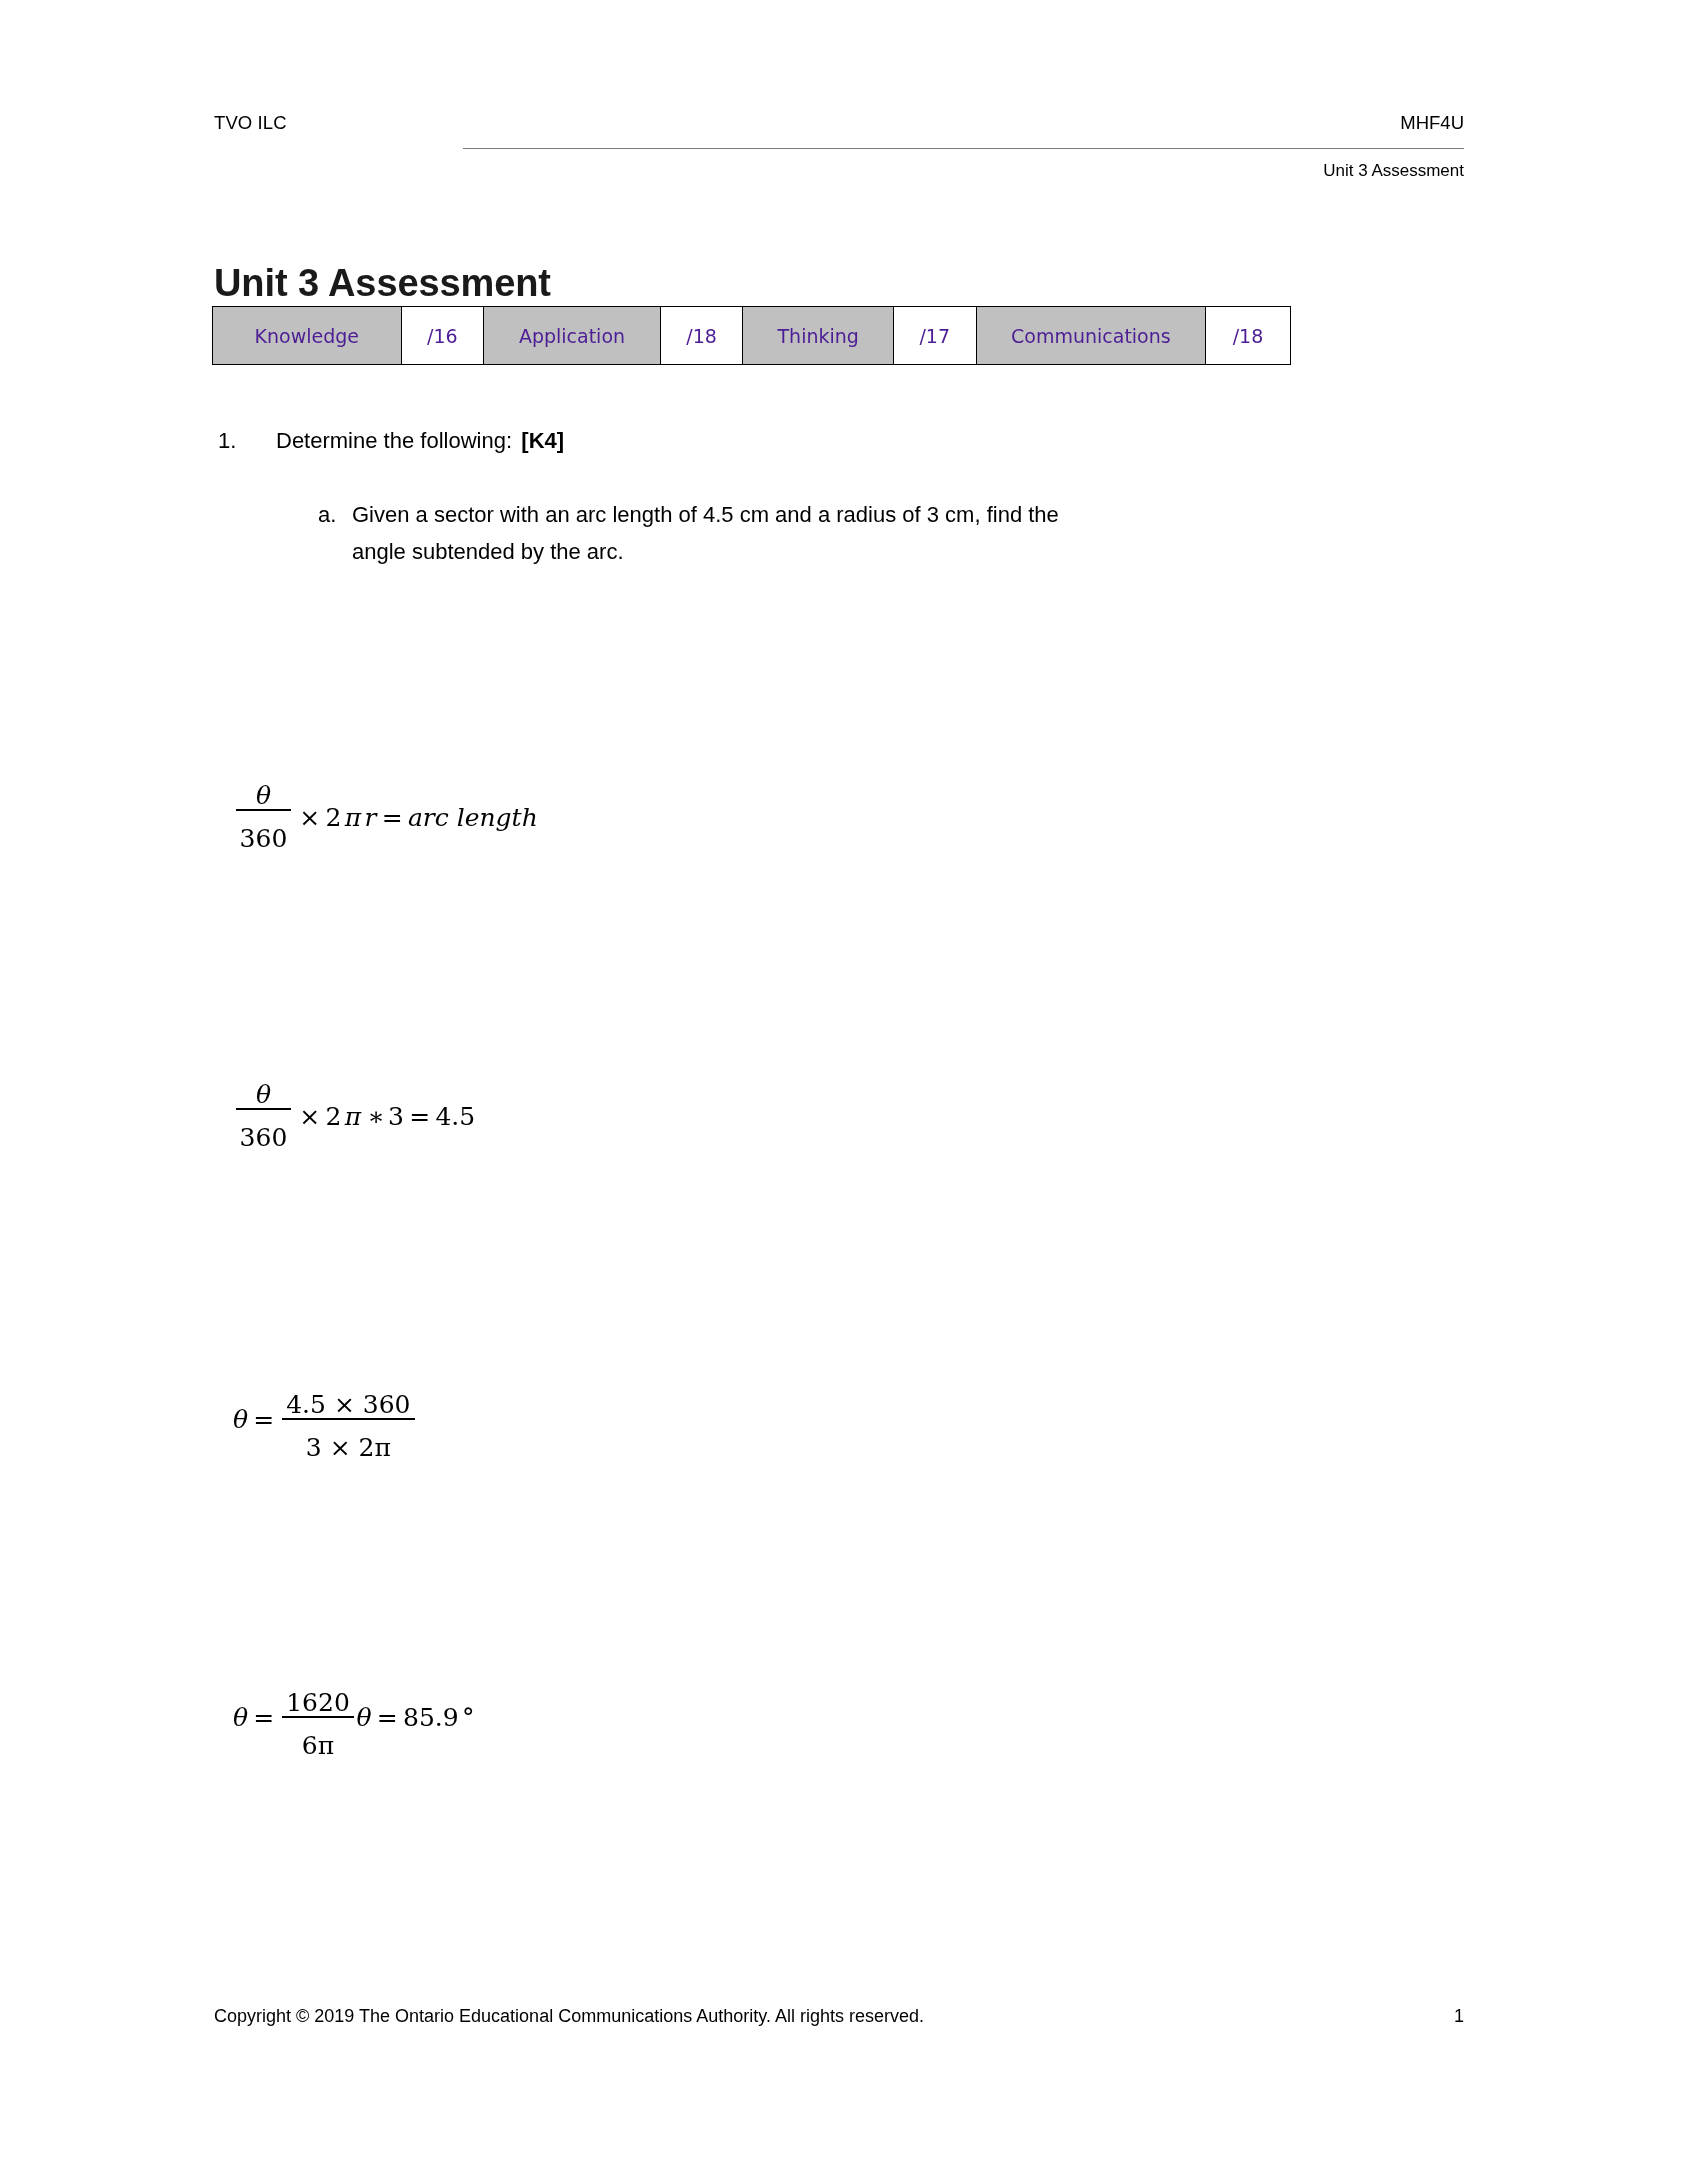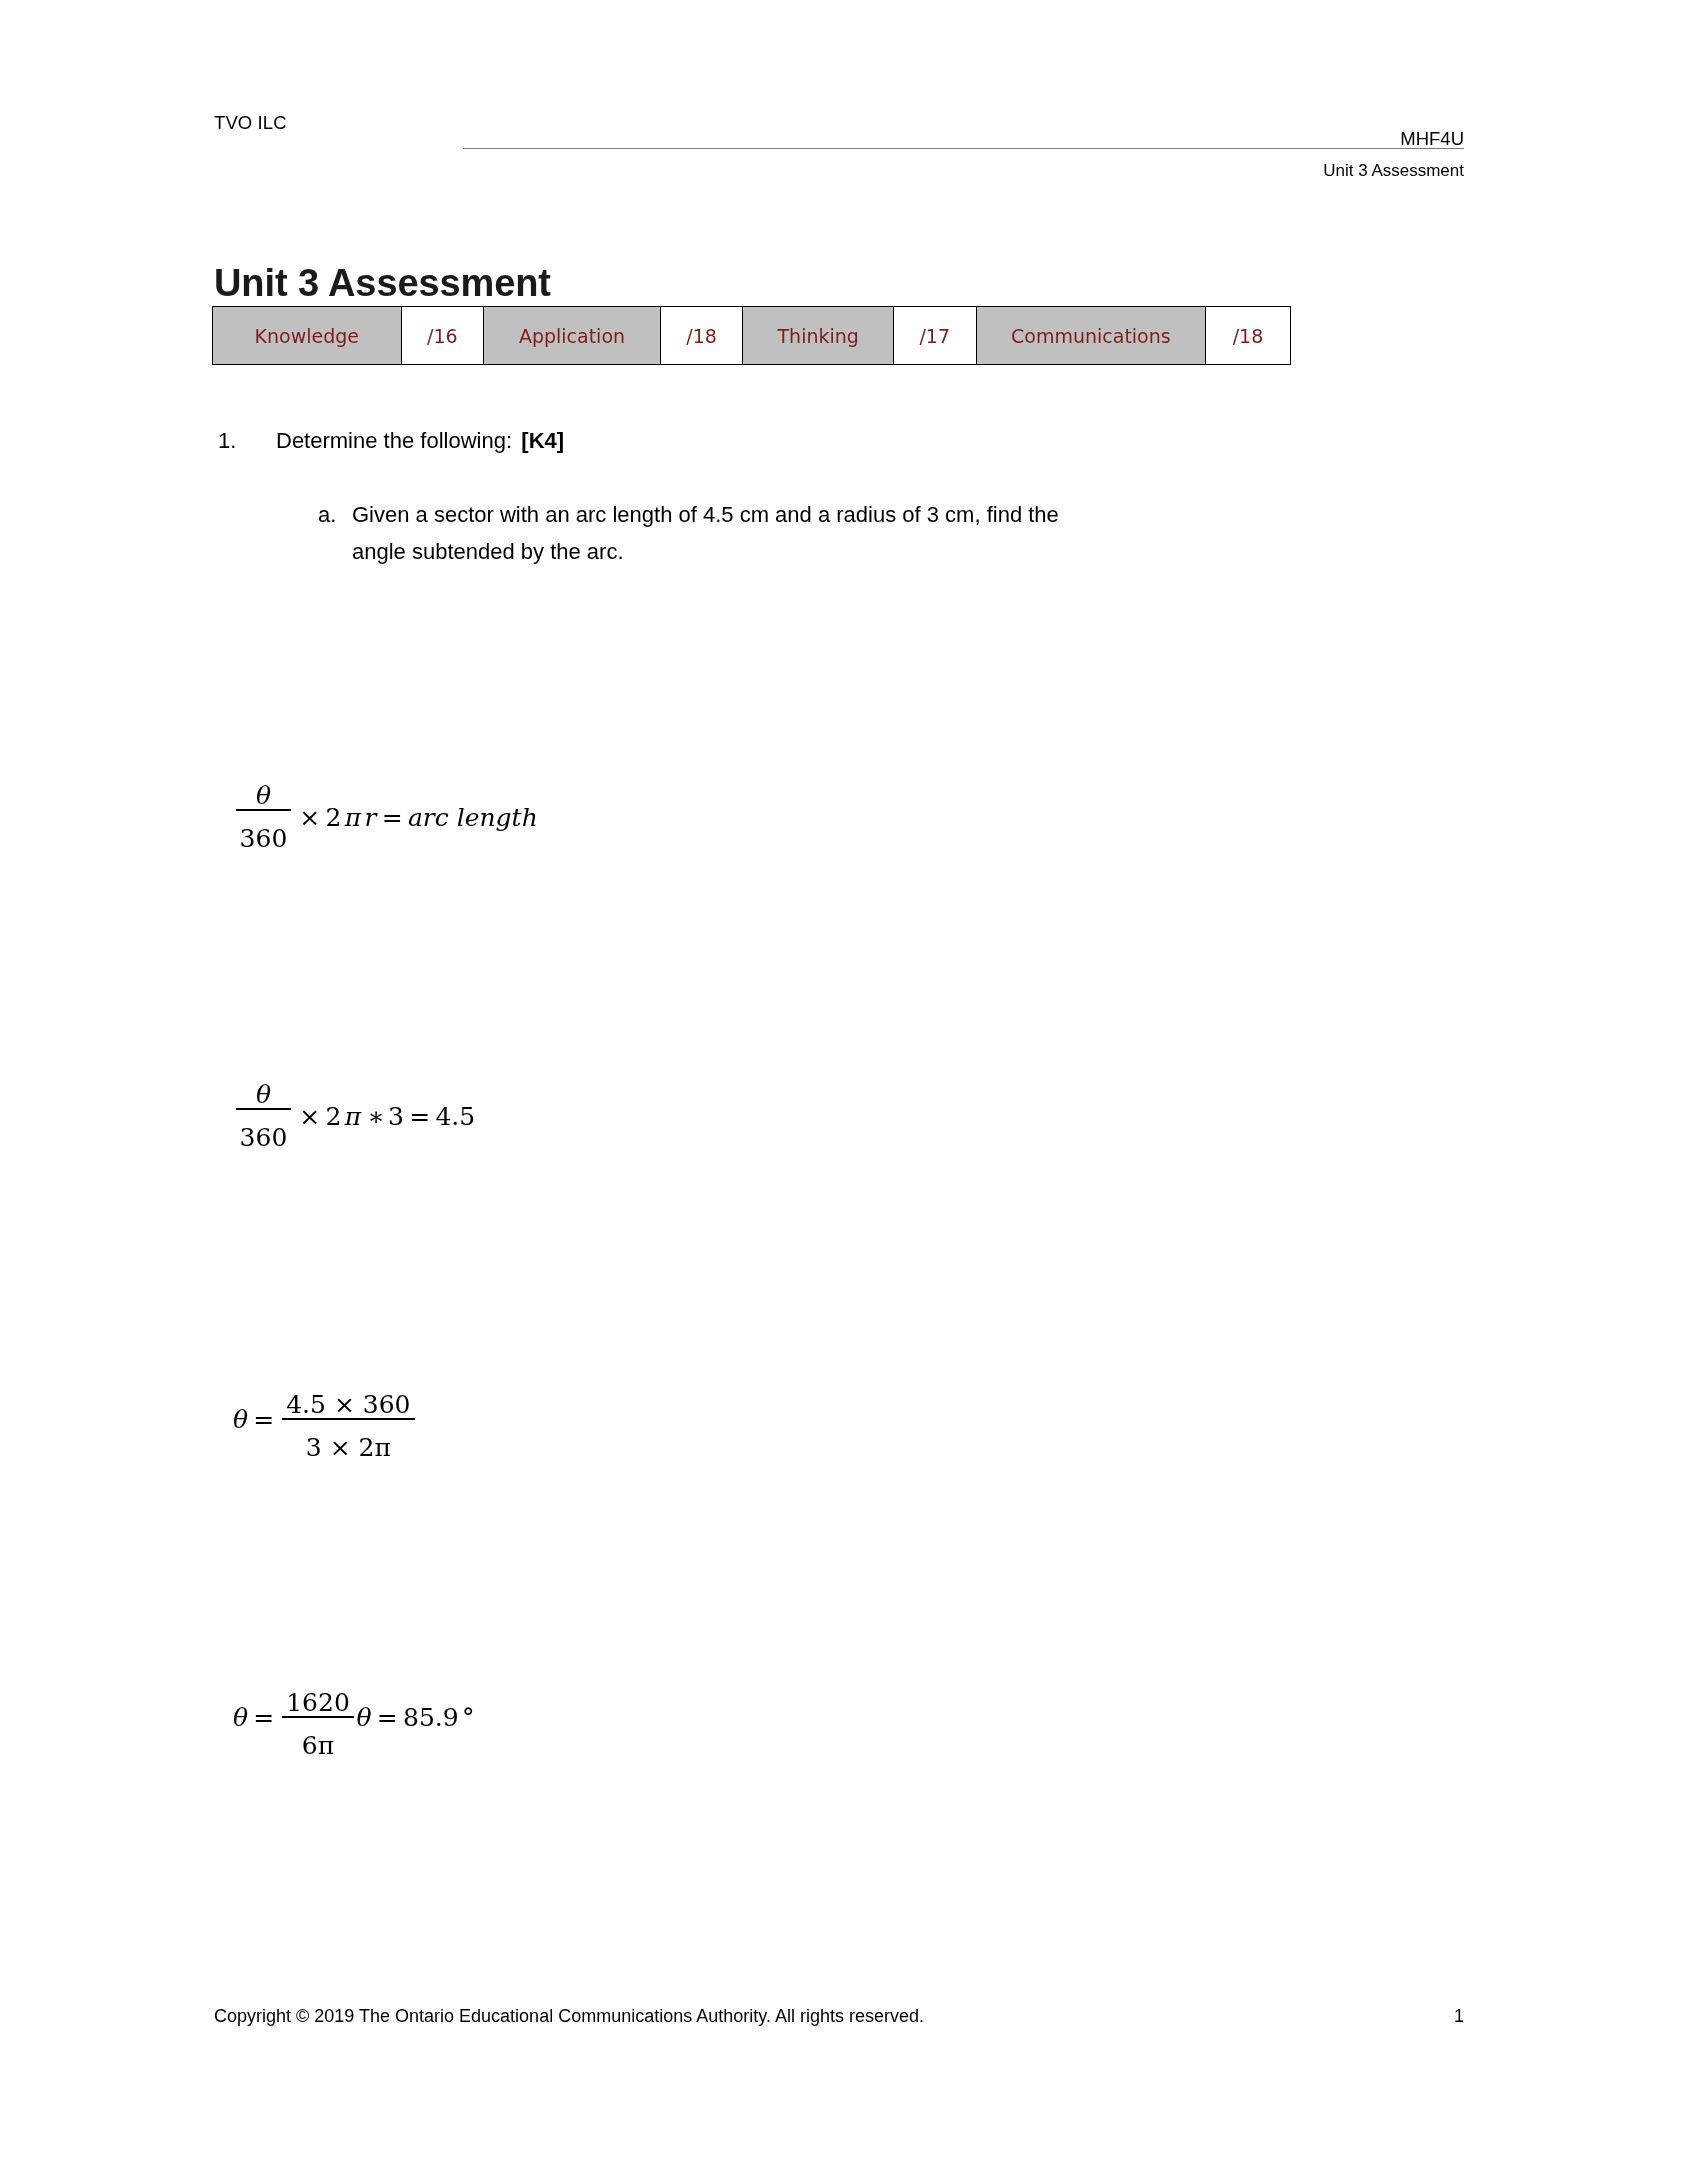--- a/index.html
+++ b/index.html
@@ -42,21 +42,21 @@
     left: 0;
     top: 0;
     font-size: 18.5px;
     line-height: 22.5px;
     letter-spacing: 0.1px;
     white-space: nowrap;
   }
   .hdr-right {
     position: absolute;
     right: 0;
-    top: 16px;
+    top: 0;
     font-size: 18.5px;
     line-height: 22.5px;
     white-space: nowrap;
   }
   .hdr-rule {
     position: absolute;
     left: 249px;
     top: 36px;
     width: 1001px;
     height: 1.3px;
@@ -93,21 +93,21 @@
     table-layout: fixed;
   }
   .marks-table td {
     border: 1.3px solid #000000;
     height: 57px;
     text-align: center;
     vertical-align: middle;
     font-size: 19px;
     font-family: "DejaVu Sans", sans-serif;
     padding: 0 5.3px;
-    color: #7f1d1d;
+    color: #4c1d95;
   }
   .marks-table td.cat {
     background: #c0c0c0;
   }
   .marks-table td.score {
     background: #ffffff;
   }
   .c-know  { width: 177px; }
   .s-know  { width: 71px; }
   .c-app   { width: 165px; }

